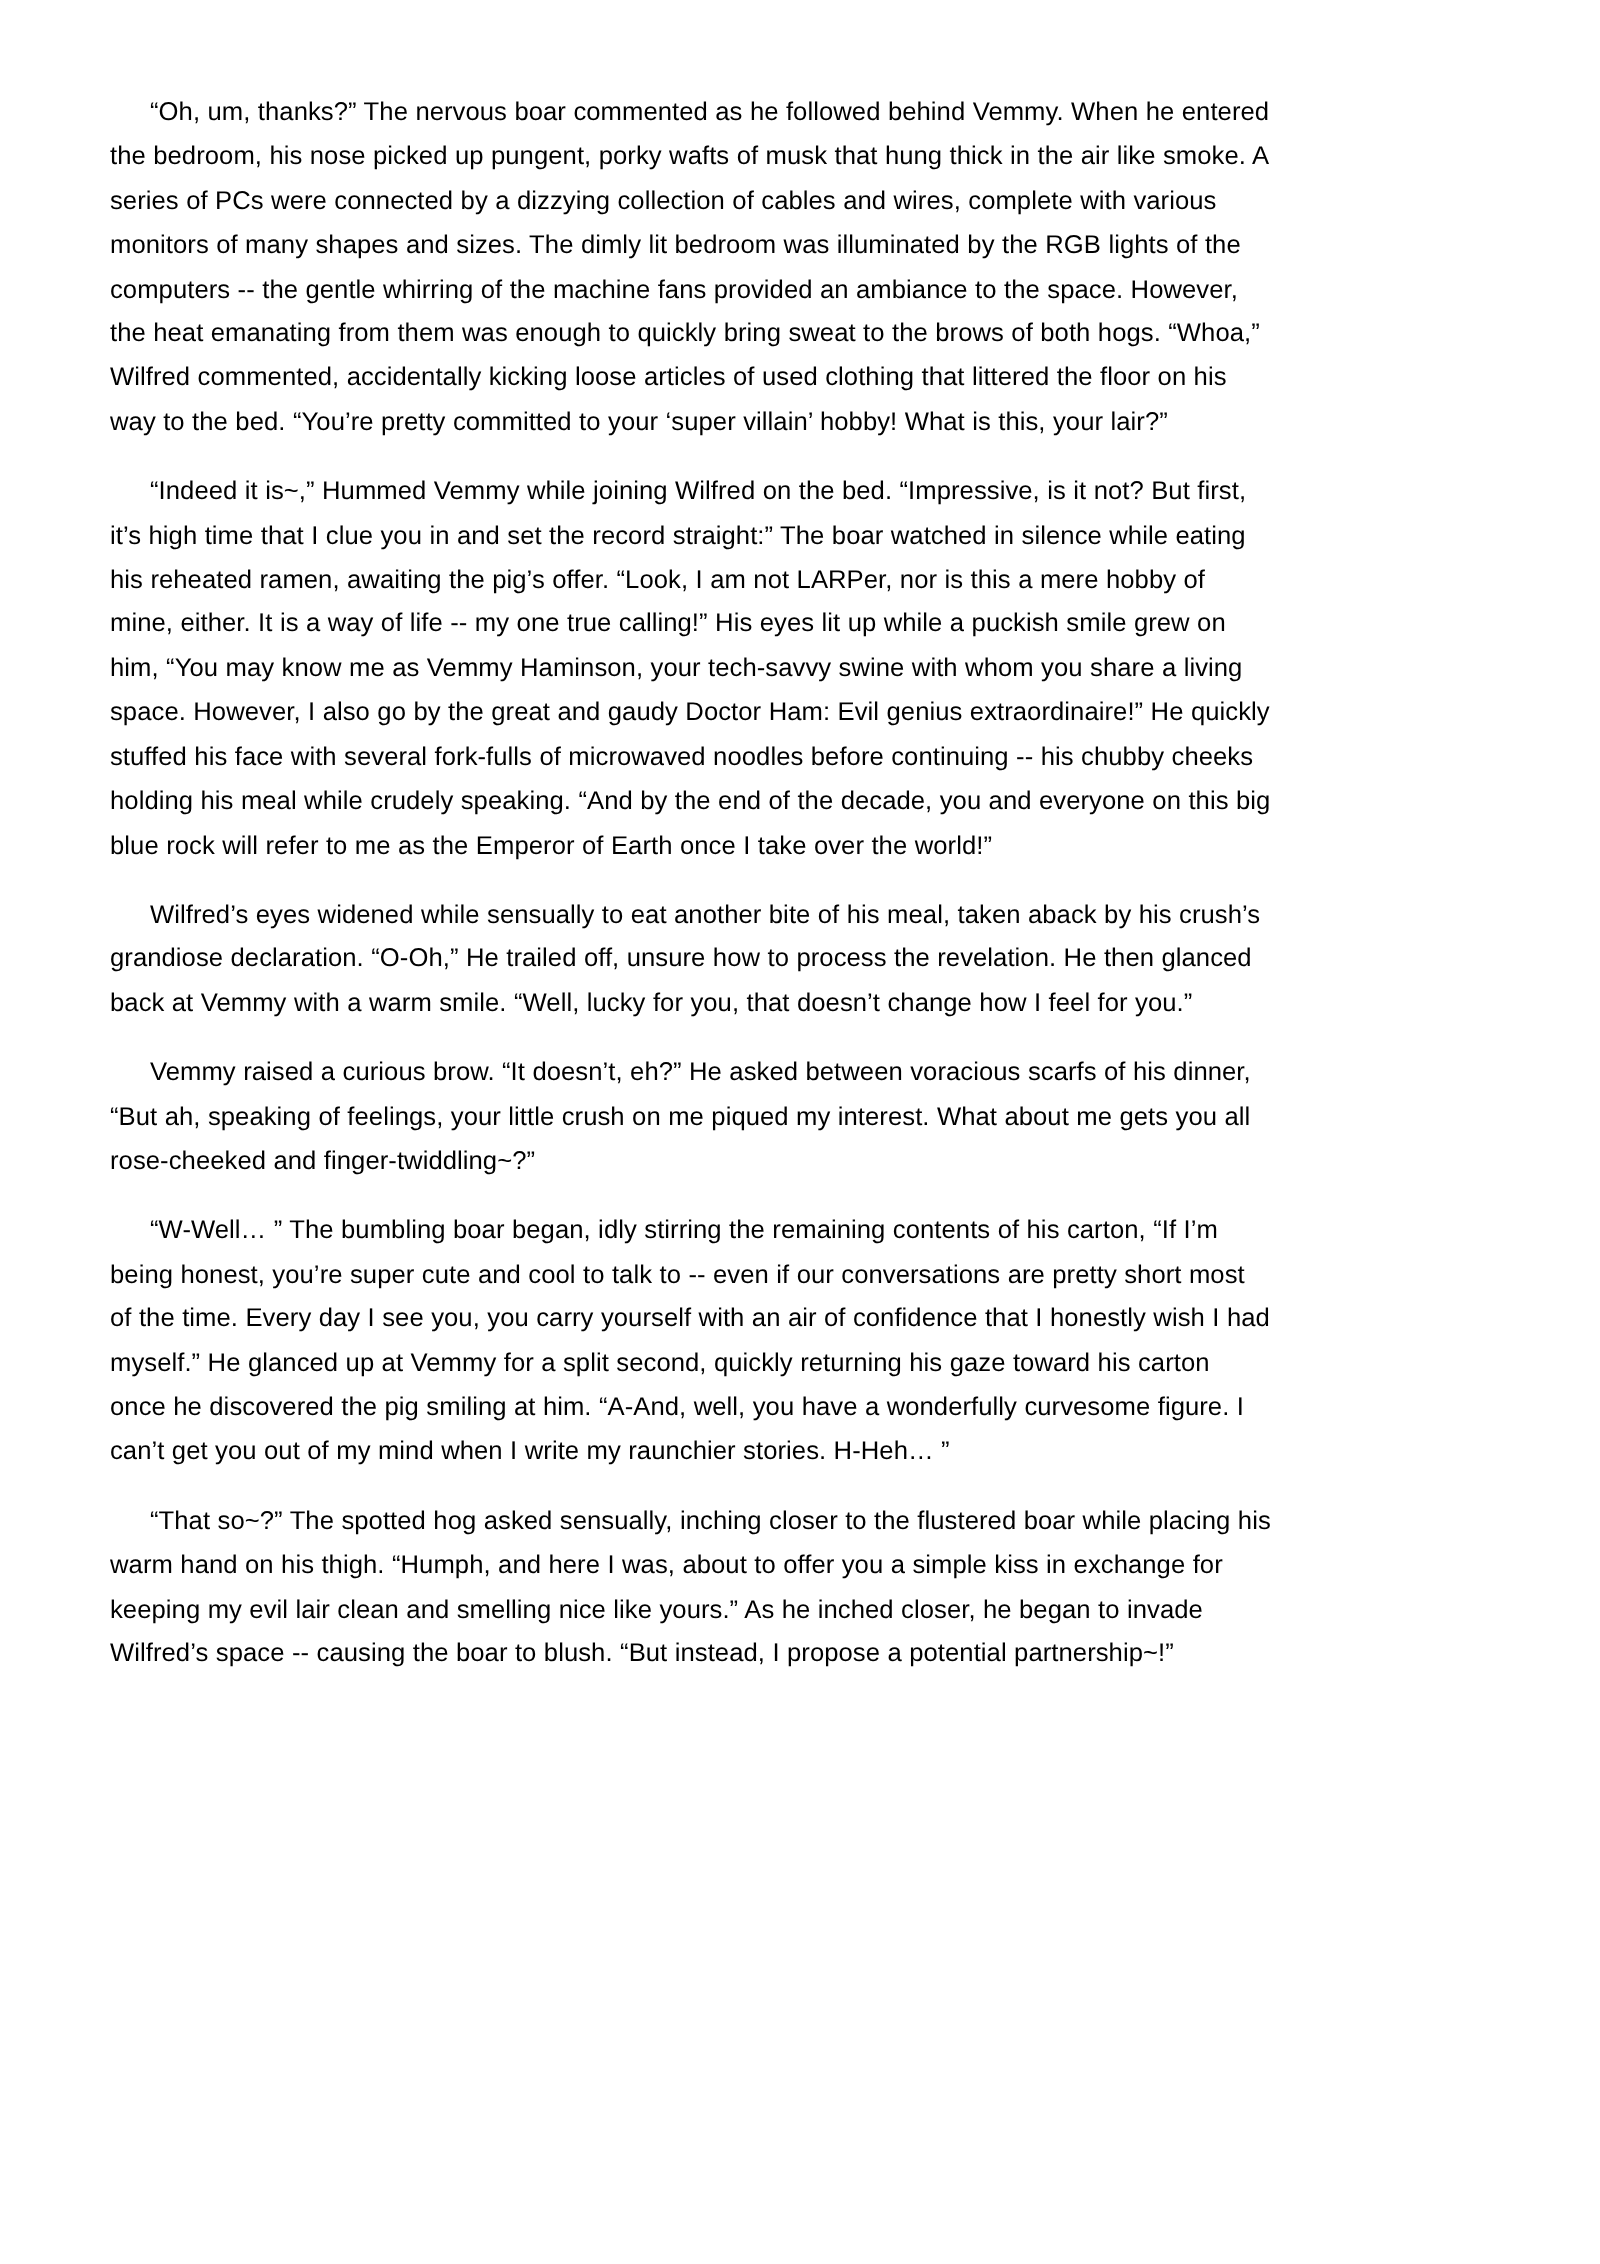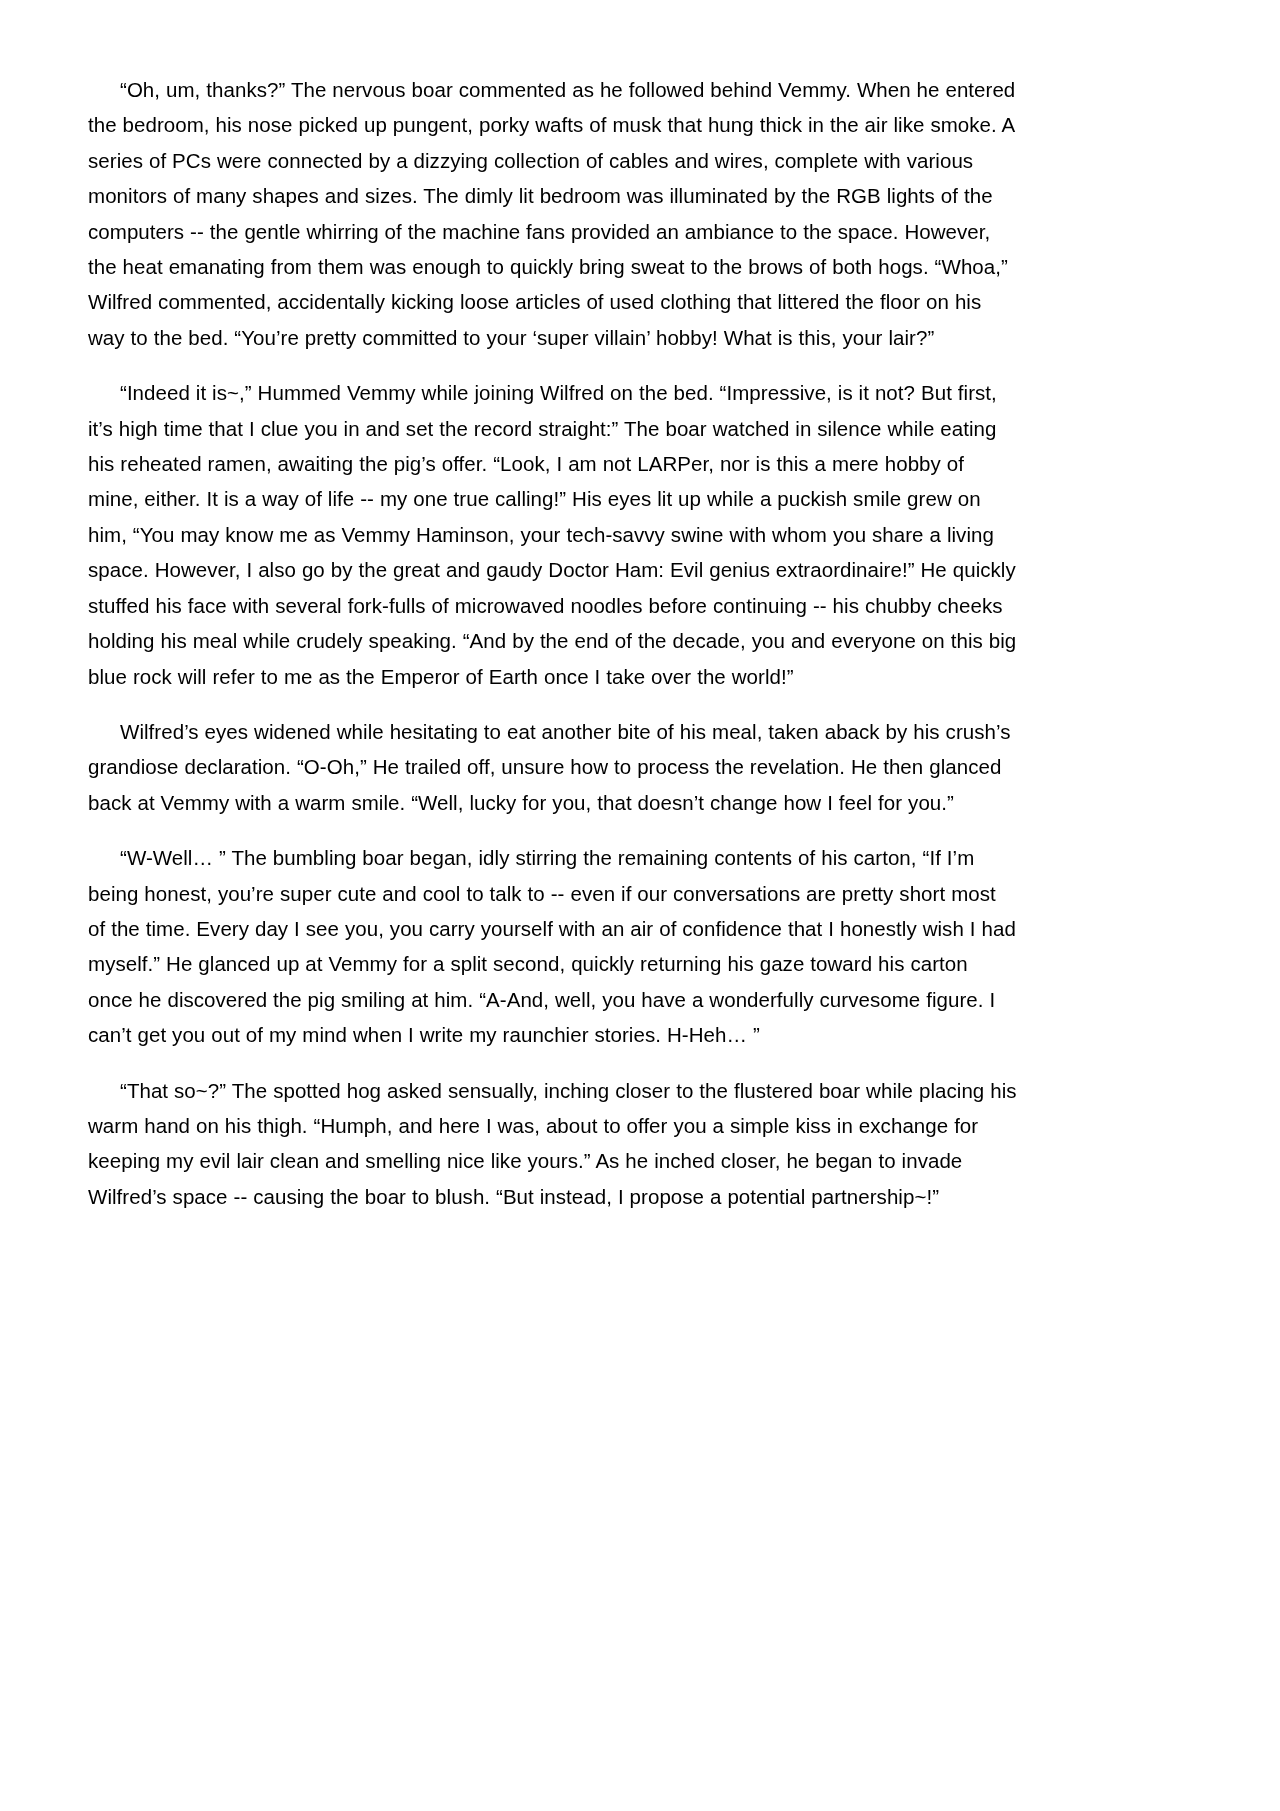--- a/index.html
+++ b/index.html
@@ -37,17 +37,18 @@
     margin-bottom: 16px;
   }
 </style>
 </head>
 <body>
 
 <div class="page">
   <div class="doc-body">
     <p class="para">“Oh, um, thanks?” The nervous boar commented as he followed behind Vemmy. When he entered the bedroom, his nose picked up pungent, porky wafts of musk that hung thick in the air like smoke. A series of PCs were connected by a dizzying collection of cables and wires, complete with various monitors of many shapes and sizes. The dimly lit bedroom was illuminated by the RGB lights of the computers -- the gentle whirring of the machine fans provided an ambiance to the space. However, the heat emanating from them was enough to quickly bring sweat to the brows of both hogs. “Whoa,” Wilfred commented, accidentally kicking loose articles of used clothing that littered the floor on his way to the bed. “You’re pretty committed to your ‘super villain’ hobby! What is this, your lair?”</p>
     <p class="para">“Indeed it is~,” Hummed Vemmy while joining Wilfred on the bed. “Impressive, is it not? But first, it’s high time that I clue you in and set the record straight:” The boar watched in silence while eating his reheated ramen, awaiting the pig’s offer. “Look, I am not LARPer, nor is this a mere hobby of mine, either. It is a way of life -- my one true calling!” His eyes lit up while a puckish smile grew on him, “You may know me as Vemmy Haminson, your tech-savvy swine with whom you share a living space. However, I also go by the great and gaudy Doctor Ham: Evil genius extraordinaire!” He quickly stuffed his face with several fork-fulls of microwaved noodles before continuing -- his chubby cheeks holding his meal while crudely speaking. “And by the end of the decade, you and everyone on this big blue rock will refer to me as the Emperor of Earth once I take over the world!”</p>
-    <p class="para">Wilfred’s eyes widened while hesitating to eat another bite of his meal, taken aback by his crush’s grandiose declaration. “O-Oh,” He trailed off, unsure how to process the revelation. He then glanced back at Vemmy with a warm smile. “Well, lucky for you, that doesn’t change how I feel for you.”</p>
+    <p class="para">Wilfred’s eyes widened while sensually to eat another bite of his meal, taken aback by his crush’s grandiose declaration. “O-Oh,” He trailed off, unsure how to process the revelation. He then glanced back at Vemmy with a warm smile. “Well, lucky for you, that doesn’t change how I feel for you.”</p>
+    <p class="para">Vemmy raised a curious brow. “It doesn’t, eh?” He asked between voracious scarfs of his dinner, “But ah, speaking of feelings, your little crush on me piqued my interest. What about me gets you all rose-cheeked and finger-twiddling~?”</p>
     <p class="para">“W-Well… ” The bumbling boar began, idly stirring the remaining contents of his carton, “If I’m being honest, you’re super cute and cool to talk to -- even if our conversations are pretty short most of the time. Every day I see you, you carry yourself with an air of confidence that I honestly wish I had myself.” He glanced up at Vemmy for a split second, quickly returning his gaze toward his carton once he discovered the pig smiling at him. “A-And, well, you have a wonderfully curvesome figure. I can’t get you out of my mind when I write my raunchier stories. H-Heh… ”</p>
     <p class="para">“That so~?” The spotted hog asked sensually, inching closer to the flustered boar while placing his warm hand on his thigh. “Humph, and here I was, about to offer you a simple kiss in exchange for keeping my evil lair clean and smelling nice like yours.” As he inched closer, he began to invade Wilfred’s space -- causing the boar to blush. “But instead, I propose a potential partnership~!”</p>
   </div>
 </div>
 
 </body></html>

